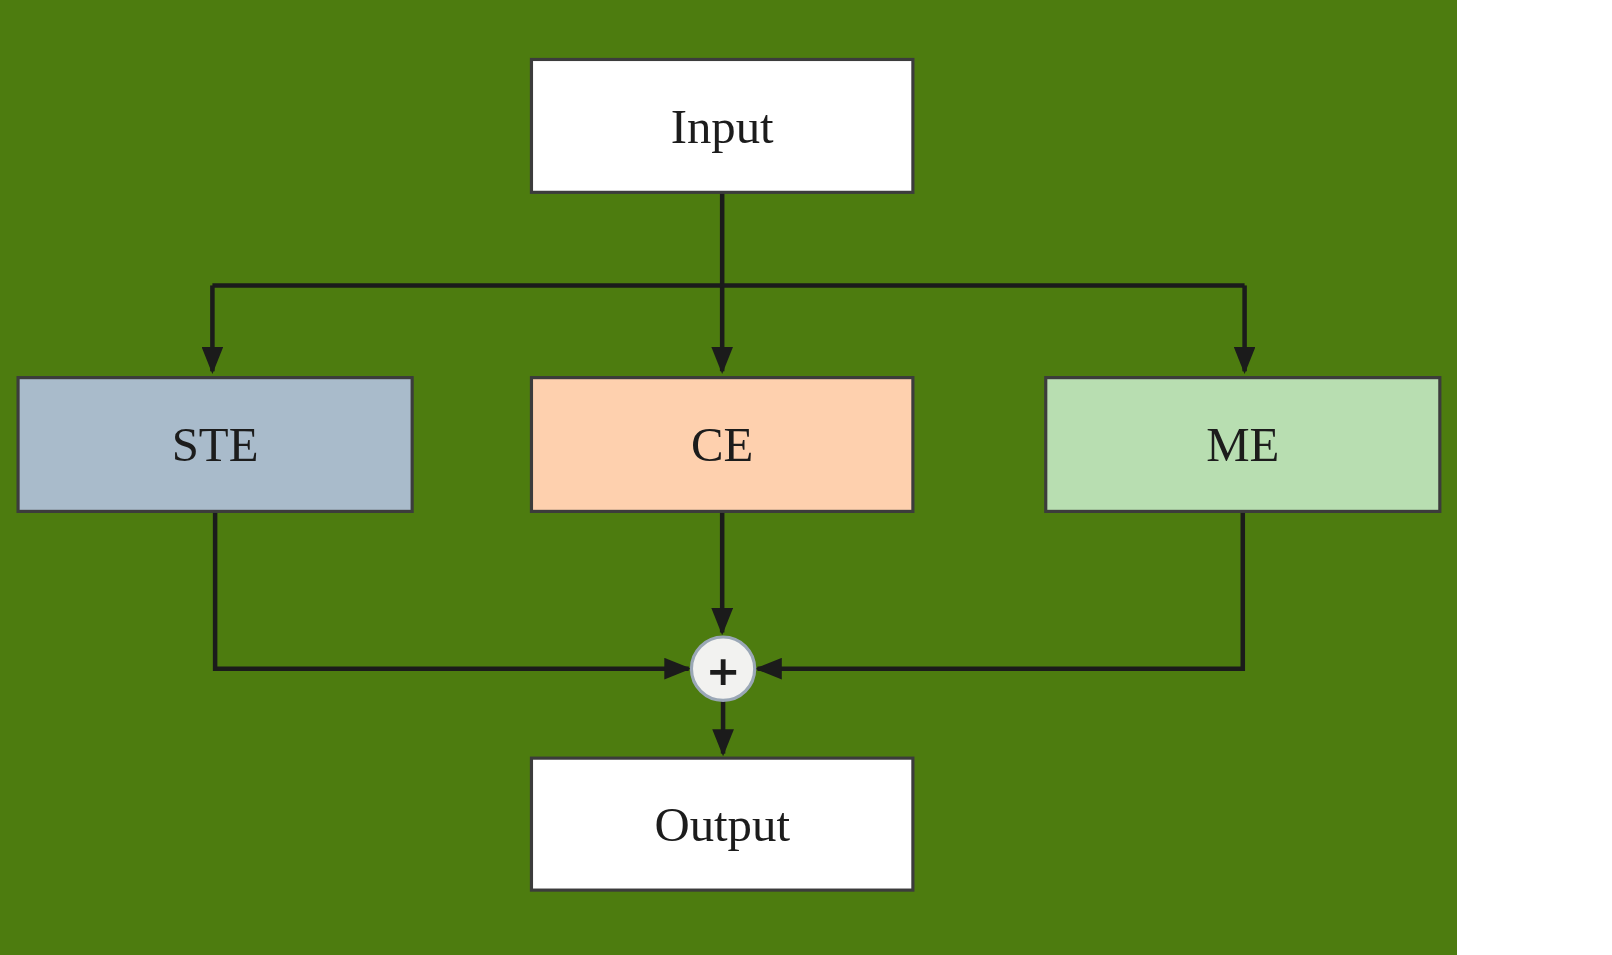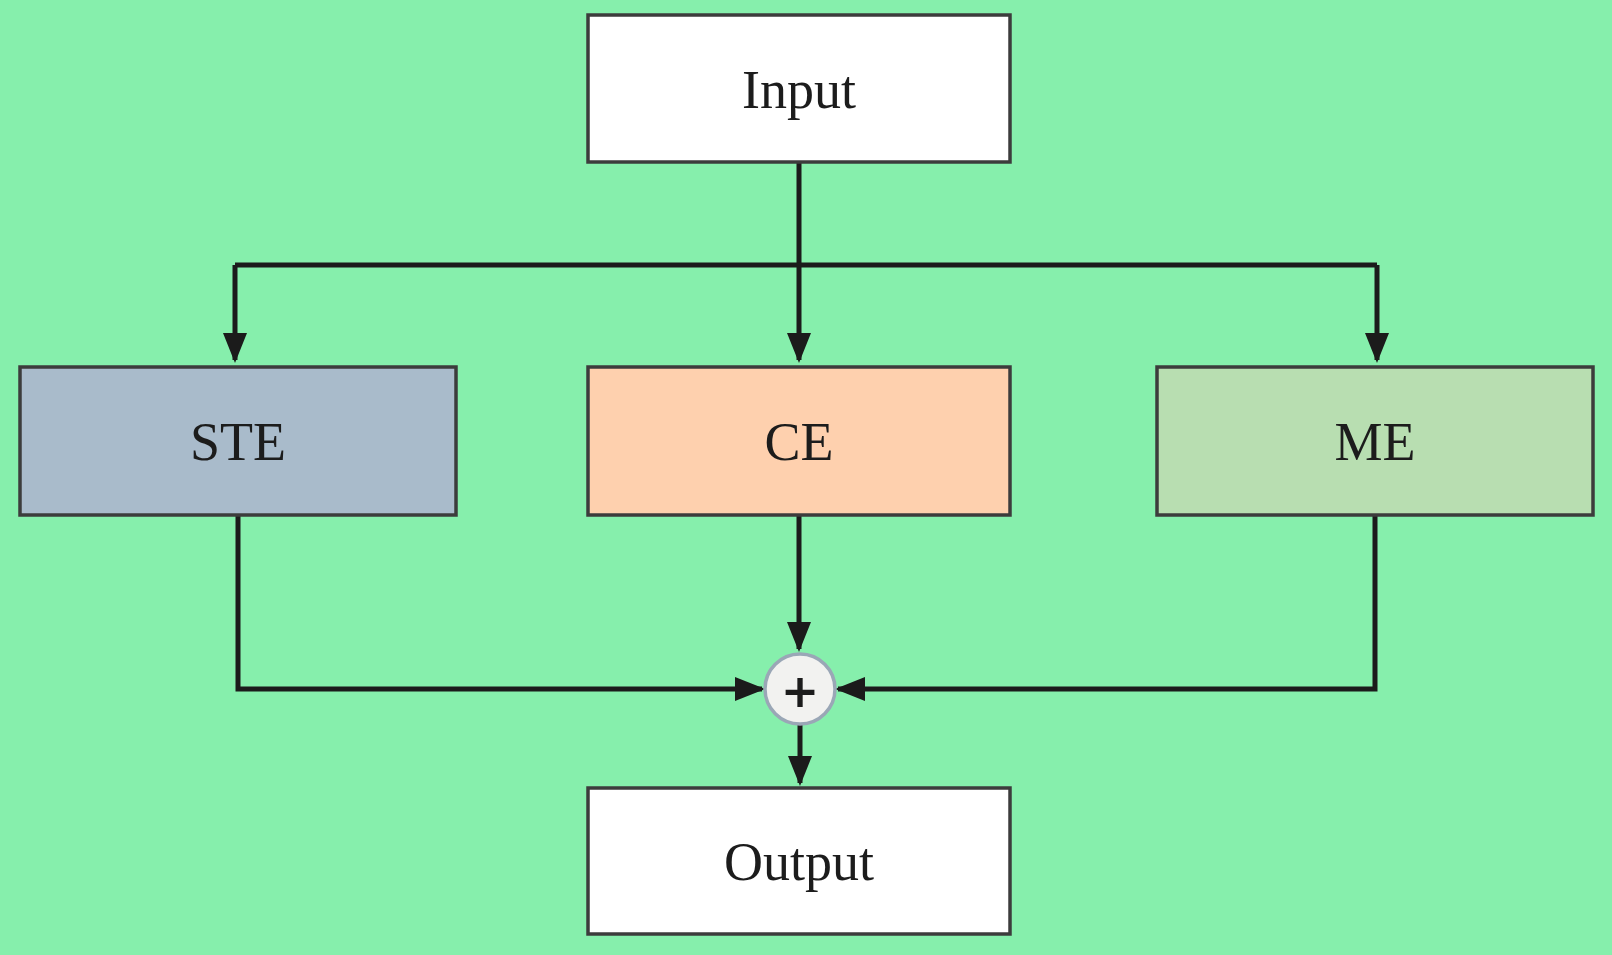--- a/index.html
+++ b/index.html
@@ -2,23 +2,23 @@
 <html><head>
 <meta charset="utf-8">
 <style>
   html, body {
     margin: 0;
     padding: 0;
     background: #ffffff;
   }
   .canvas {
     position: relative;
-    width: 1612px;
+    width: 1457px;
     height: 955px;
-    background: #86efac;
+    background: #4d7c0f;
     overflow: hidden;
   }
   svg { display: block; width: 100%; height: 100%; }
 
   .edge {
     fill: none;
     stroke: #1b1b1b;
     stroke-width: 5;
     stroke-linejoin: miter;
   }

